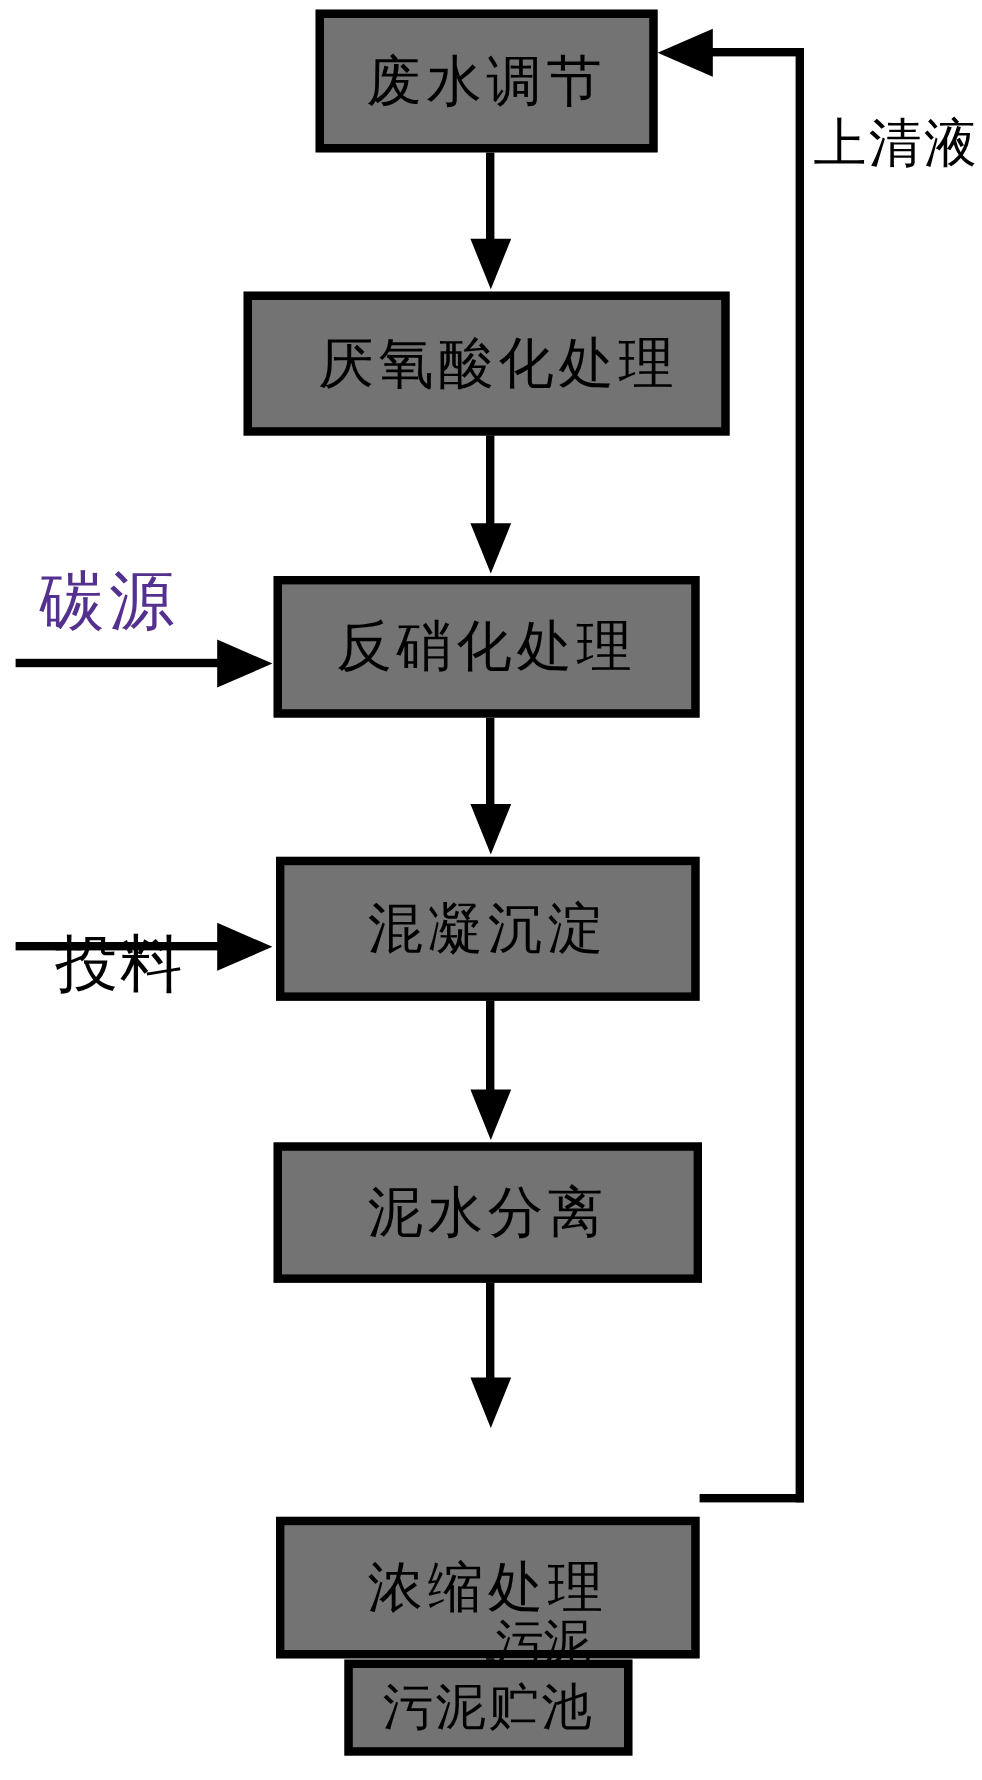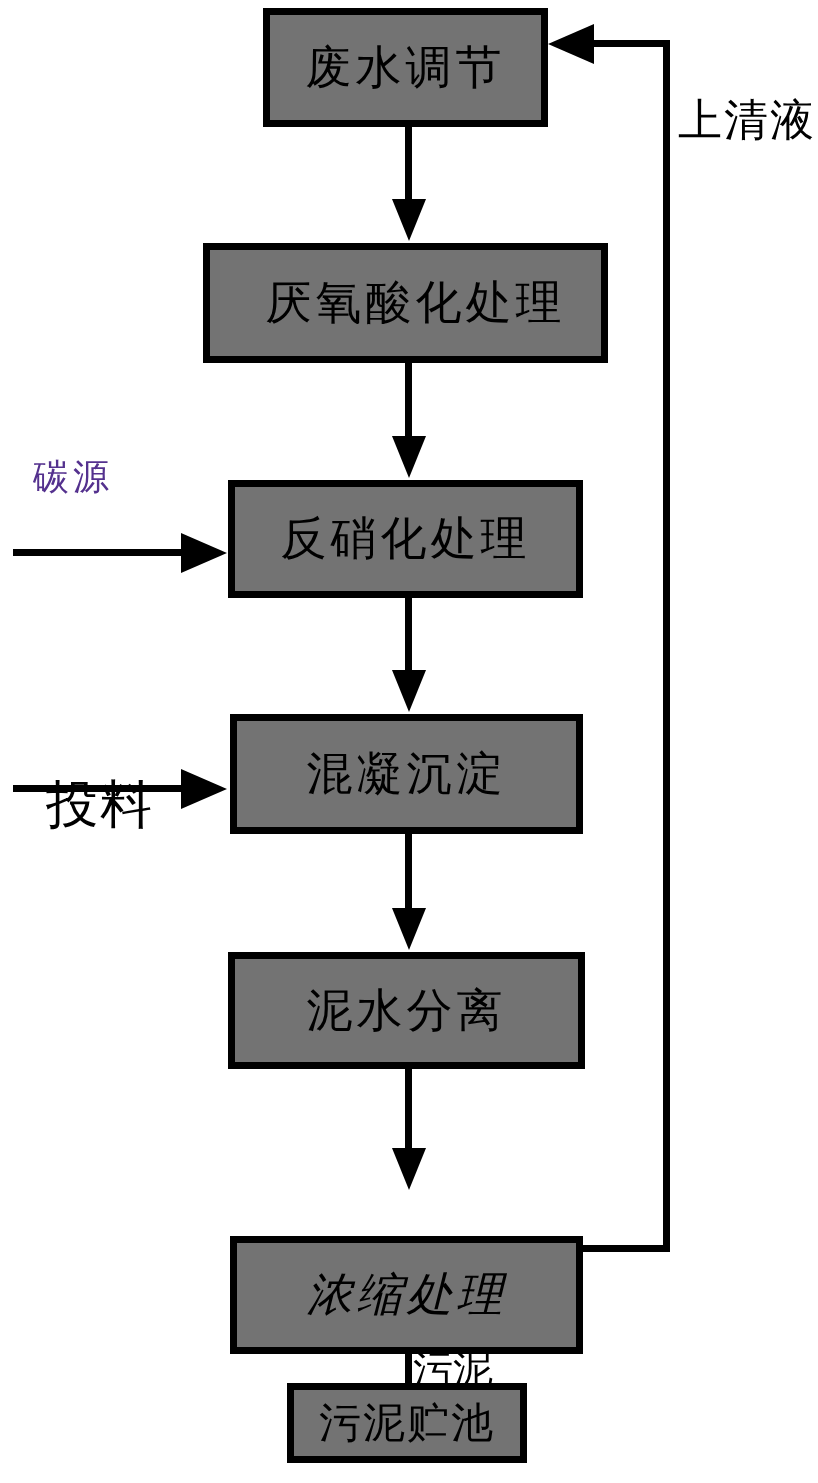--- a/index.html
+++ b/index.html
@@ -65,21 +65,21 @@
     white-space: nowrap;
     z-index: 3;
     line-height: 1.1;
   }
   
   #n1 { left: 263px; top: 8px;    width: 285px; height: 119px; }
   #n2 { left: 203px; top: 243px;  width: 405px; height: 120px; padding-left: 20px; }
   #n3 { left: 228px; top: 480px;  width: 355px; height: 118px; }
   #n4 { left: 230px; top: 714px;  width: 353px; height: 120px; }
   #n5 { left: 228px; top: 952px;  width: 357px; height: 117px; }
-  #n6 { left: 230px; top: 1236px; width: 353px; height: 118px; font-style: italic; }
+  #n6 { left: 230px; top: 1264px; width: 353px; height: 118px; }
   #n7 { left: 287px; top: 1383px; width: 240px; height: 80px; font-size: 42px; letter-spacing: 2px; }
 
   
   #c1s { left: 405px; top: 127px;  height: 74px; }
   #c1h { left: 392px; top: 199px; }
   #c2s { left: 405px; top: 362px;  height: 76px; }
   #c2h { left: 392px; top: 436px; }
   #c3s { left: 405px; top: 598px;  height: 74px; }
   #c3h { left: 392px; top: 670px; }
   #c4s { left: 405px; top: 833px;  height: 77px; }
@@ -96,21 +96,21 @@
   #feed-head  { left: 181px; top: 769px; }
 
   
   #fb-bottom { left: 583px; top: 1245px; width: 87px; }
   #fb-vert   { left: 663px; top: 40px;   height: 1212px; }
   #fb-top    { left: 591px; top: 40px;   width: 79px; }
   #fb-head   { left: 548px; top: 24px; }
 
   
   #lbl-supernatant { left: 678px; top: 52px;   font-size: 44px; letter-spacing: 2px; margin-top: 44px; }
-  #lbl-carbon      { left: 33px;  top: 457px;  font-size: 36px; letter-spacing: 4px; }
+  #lbl-carbon      { left: 33px;  top: 471px;  font-size: 54px; letter-spacing: 4px; }
   #lbl-feed        { left: 46px;  top: 776px;  font-size: 52px; letter-spacing: 2px; }
   #lbl-sludge      { left: 413px; top: 1327px; font-size: 40px; margin-top: 20px; }
 </style>
 </head>
 <body>
 
 <div id="stage">
 
   <div class="node" id="n1">废水调节</div>
   <div class="node" id="n2">厌氧酸化处理</div>

